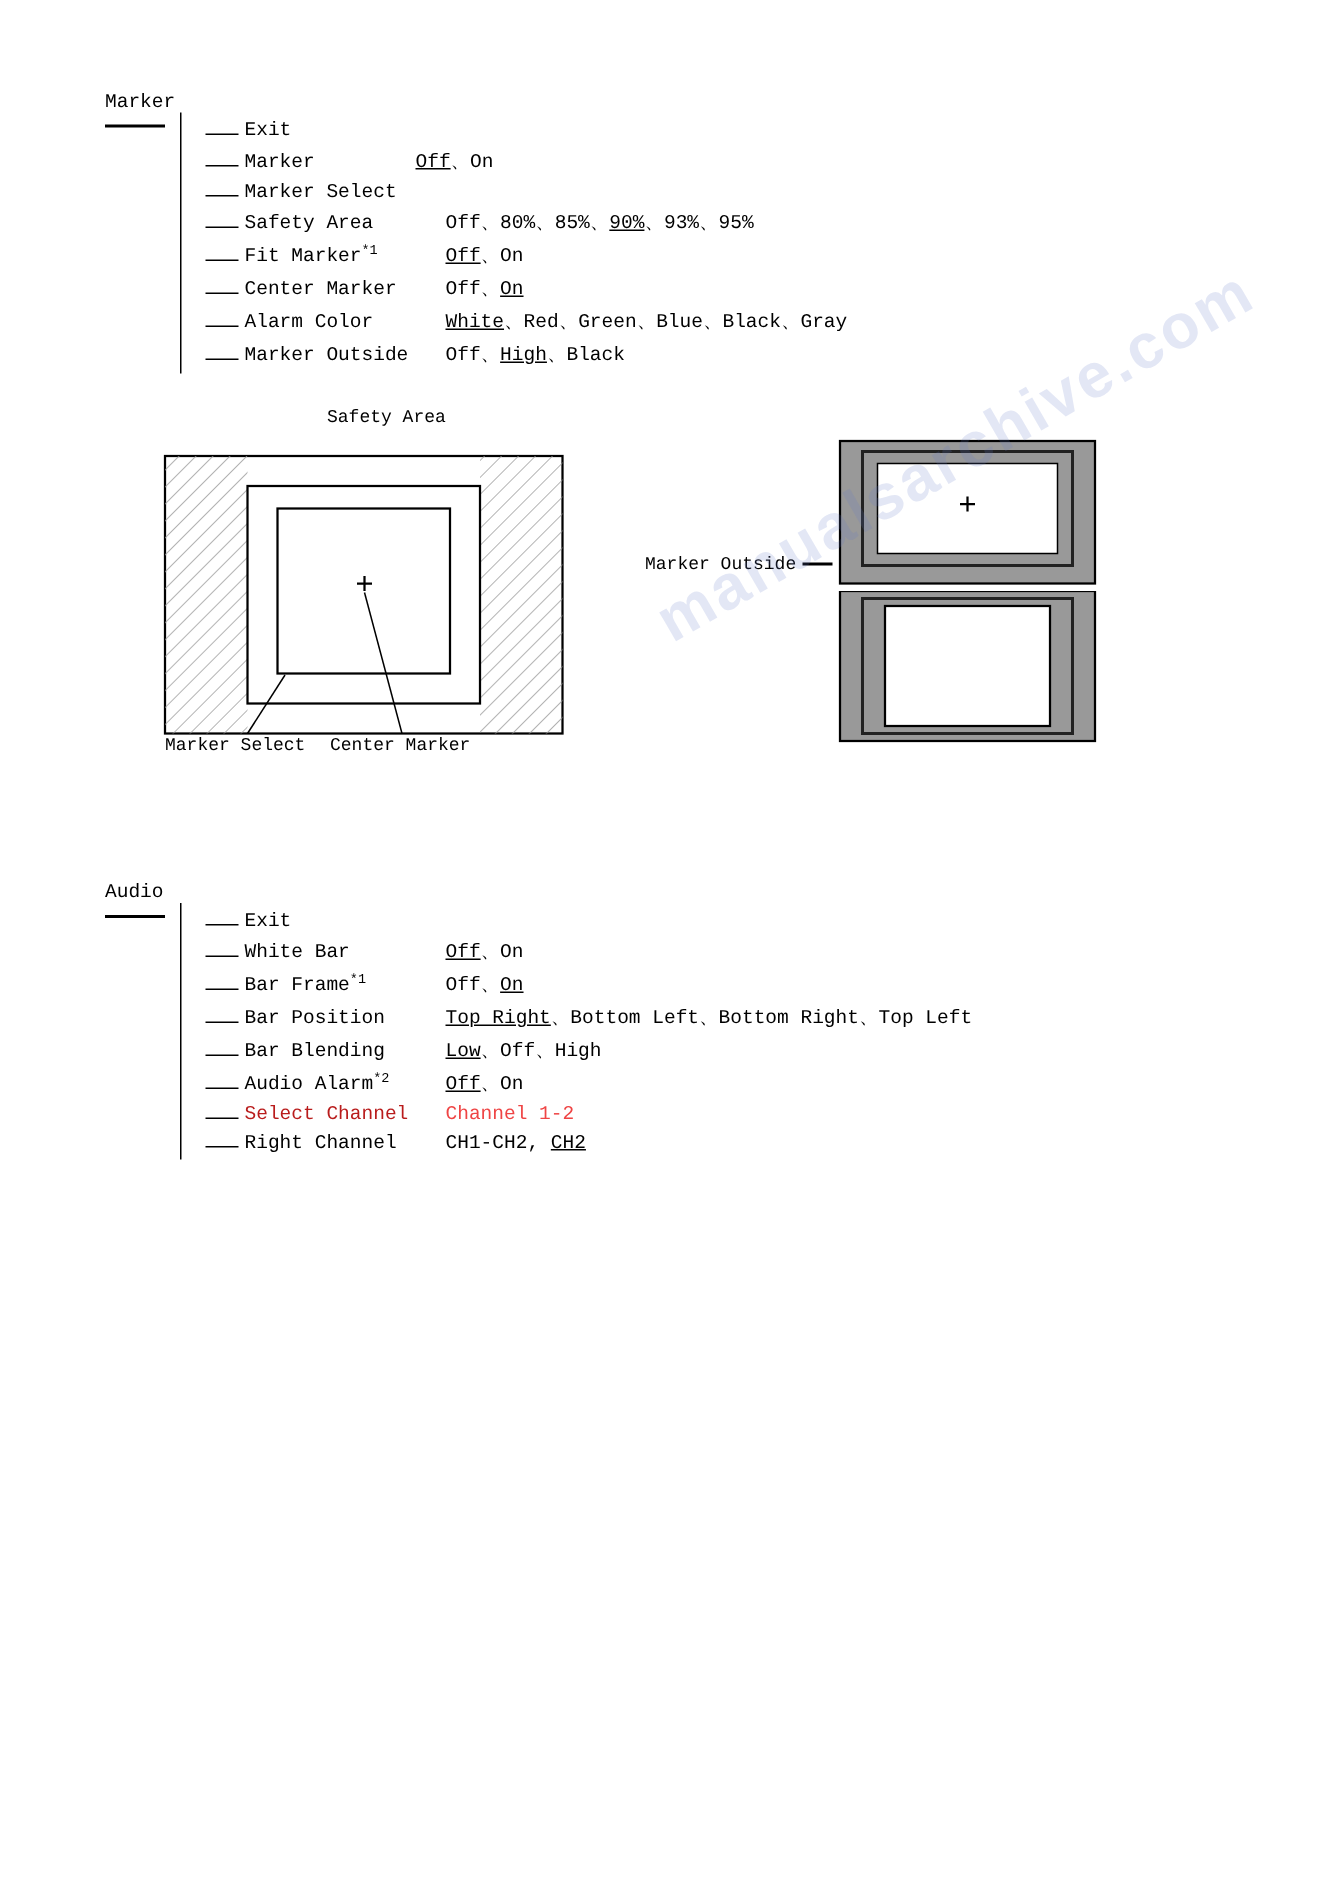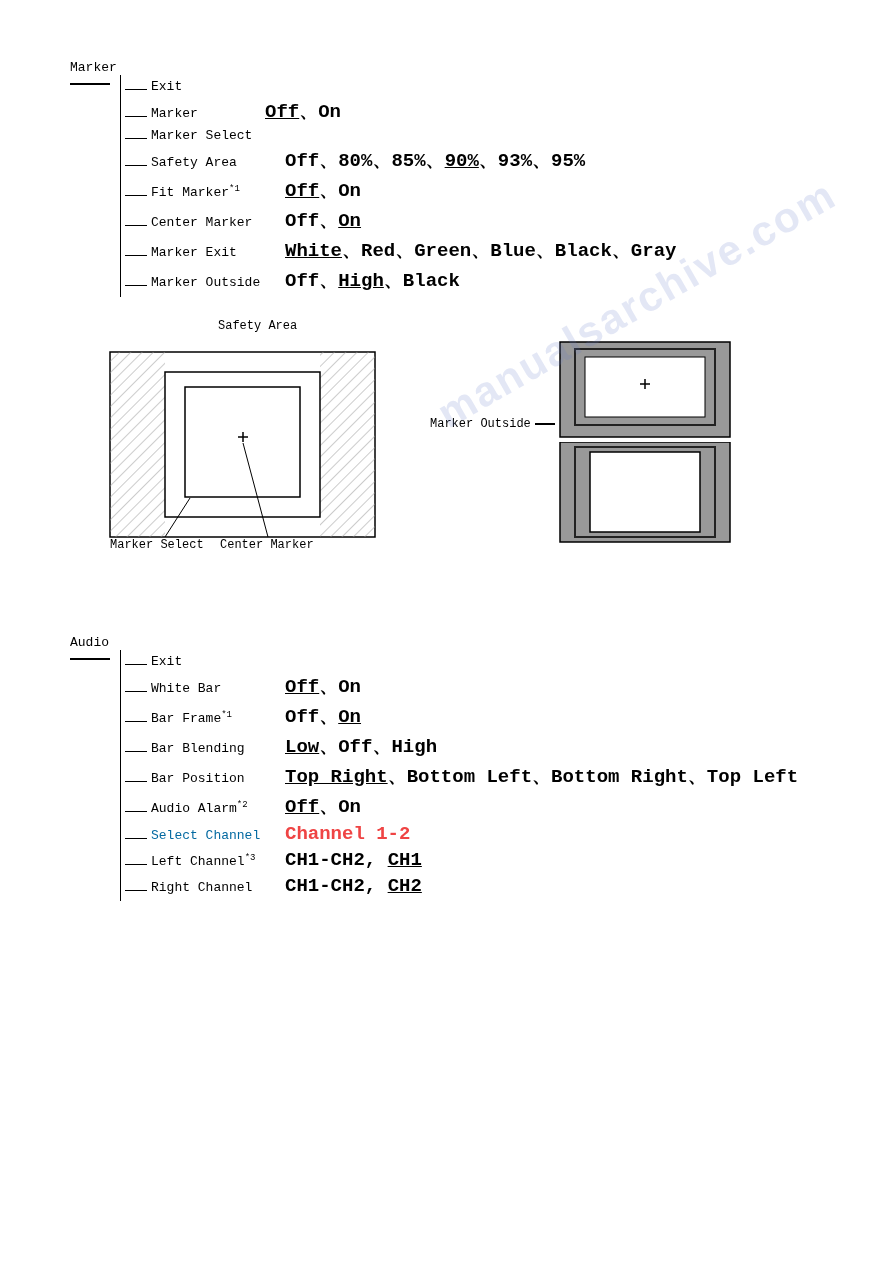--- a/index.html
+++ b/index.html
@@ -22,21 +22,21 @@
     }
     .menu-root-label {
       font-size: 13px;
       padding-top: 0;
       min-width: 60px;
       white-space: nowrap;
     }
     .menu-tree-lines {
       position: relative;
       border-left: 1.5px solid #000;
-      padding-left: 4px;
+      padding-left: 16px;
       margin-left: 10px;
     }
     .menu-item-row {
       display: flex;
       align-items: baseline;
       position: relative;
       margin: 4px 0;
     }
     .menu-item-row::before {
       content: '';
@@ -48,23 +48,22 @@
       margin-right: 4px;
       flex-shrink: 0;
     }
     .menu-item-name {
       min-width: 110px;
       white-space: nowrap;
       font-size: 13px;
     }
     .menu-item-name.wide { min-width: 130px; }
     .menu-item-values {
-      font-size: 19px;
+      font-size: 13px;
       margin-left: 4px;
-      font-weight: bold;
     }
     .menu-item-values u { text-decoration: underline; }
 
     
     .root-connector {
       display: flex;
       align-items: flex-start;
     }
     .h-line {
       display: inline-block;
@@ -148,21 +147,21 @@
         <span class="menu-item-name wide">Fit Marker<sup>*1</sup></span>
         <span class="menu-item-values"><u>Off</u>、On</span>
       </div>
 
       <div class="menu-item-row">
         <span class="menu-item-name wide">Center Marker</span>
         <span class="menu-item-values">Off、<u>On</u></span>
       </div>
 
       <div class="menu-item-row">
-        <span class="menu-item-name wide">Marker Exit</span>
+        <span class="menu-item-name wide">Alarm Color</span>
         <span class="menu-item-values"><u>White</u>、Red、Green、Blue、Black、Gray</span>
       </div>
 
       <div class="menu-item-row">
         <span class="menu-item-name wide">Marker Outside</span>
         <span class="menu-item-values">Off、<u>High</u>、Black</span>
       </div>
     </div>
   </div>
 </div>
@@ -258,43 +257,39 @@
         <span class="menu-item-name wide">White Bar</span>
         <span class="menu-item-values"><u>Off</u>、On</span>
       </div>
 
       <div class="menu-item-row">
         <span class="menu-item-name wide">Bar Frame<sup>*1</sup></span>
         <span class="menu-item-values">Off、<u>On</u></span>
       </div>
 
       <div class="menu-item-row">
+        <span class="menu-item-name wide">Bar Position</span>
+        <span class="menu-item-values"><u>Top Right</u>、Bottom Left、Bottom Right、Top Left</span>
+      </div>
+
+      <div class="menu-item-row">
         <span class="menu-item-name wide">Bar Blending</span>
         <span class="menu-item-values"><u>Low</u>、Off、High</span>
       </div>
 
       <div class="menu-item-row">
-        <span class="menu-item-name wide">Bar Position</span>
-        <span class="menu-item-values"><u>Top Right</u>、Bottom Left、Bottom Right、Top Left</span>
-      </div>
-
-      <div class="menu-item-row">
         <span class="menu-item-name wide">Audio Alarm<sup>*2</sup></span>
         <span class="menu-item-values"><u>Off</u>、On</span>
       </div>
 
       <div class="menu-item-row">
-        <span class="menu-item-name wide" style="color:#0369a1;">Select Channel</span>
+        <span class="menu-item-name wide" style="color:#b91c1c;">Select Channel</span>
         <span class="menu-item-values" style="color:#ef4444;">Channel 1-2</span>
       </div>
 
-      <div class="menu-item-row">
-        <span class="menu-item-name wide">Left Channel<sup>*3</sup></span>
-        <span class="menu-item-values">CH1-CH2, <u>CH1</u></span>
-      </div>
 
       <div class="menu-item-row">
         <span class="menu-item-name wide">Right Channel</span>
         <span class="menu-item-values">CH1-CH2, <u>CH2</u></span>
       </div>
     </div>
   </div>
 </div>
 
 <div class="watermark">manualsarchive.com</div>

